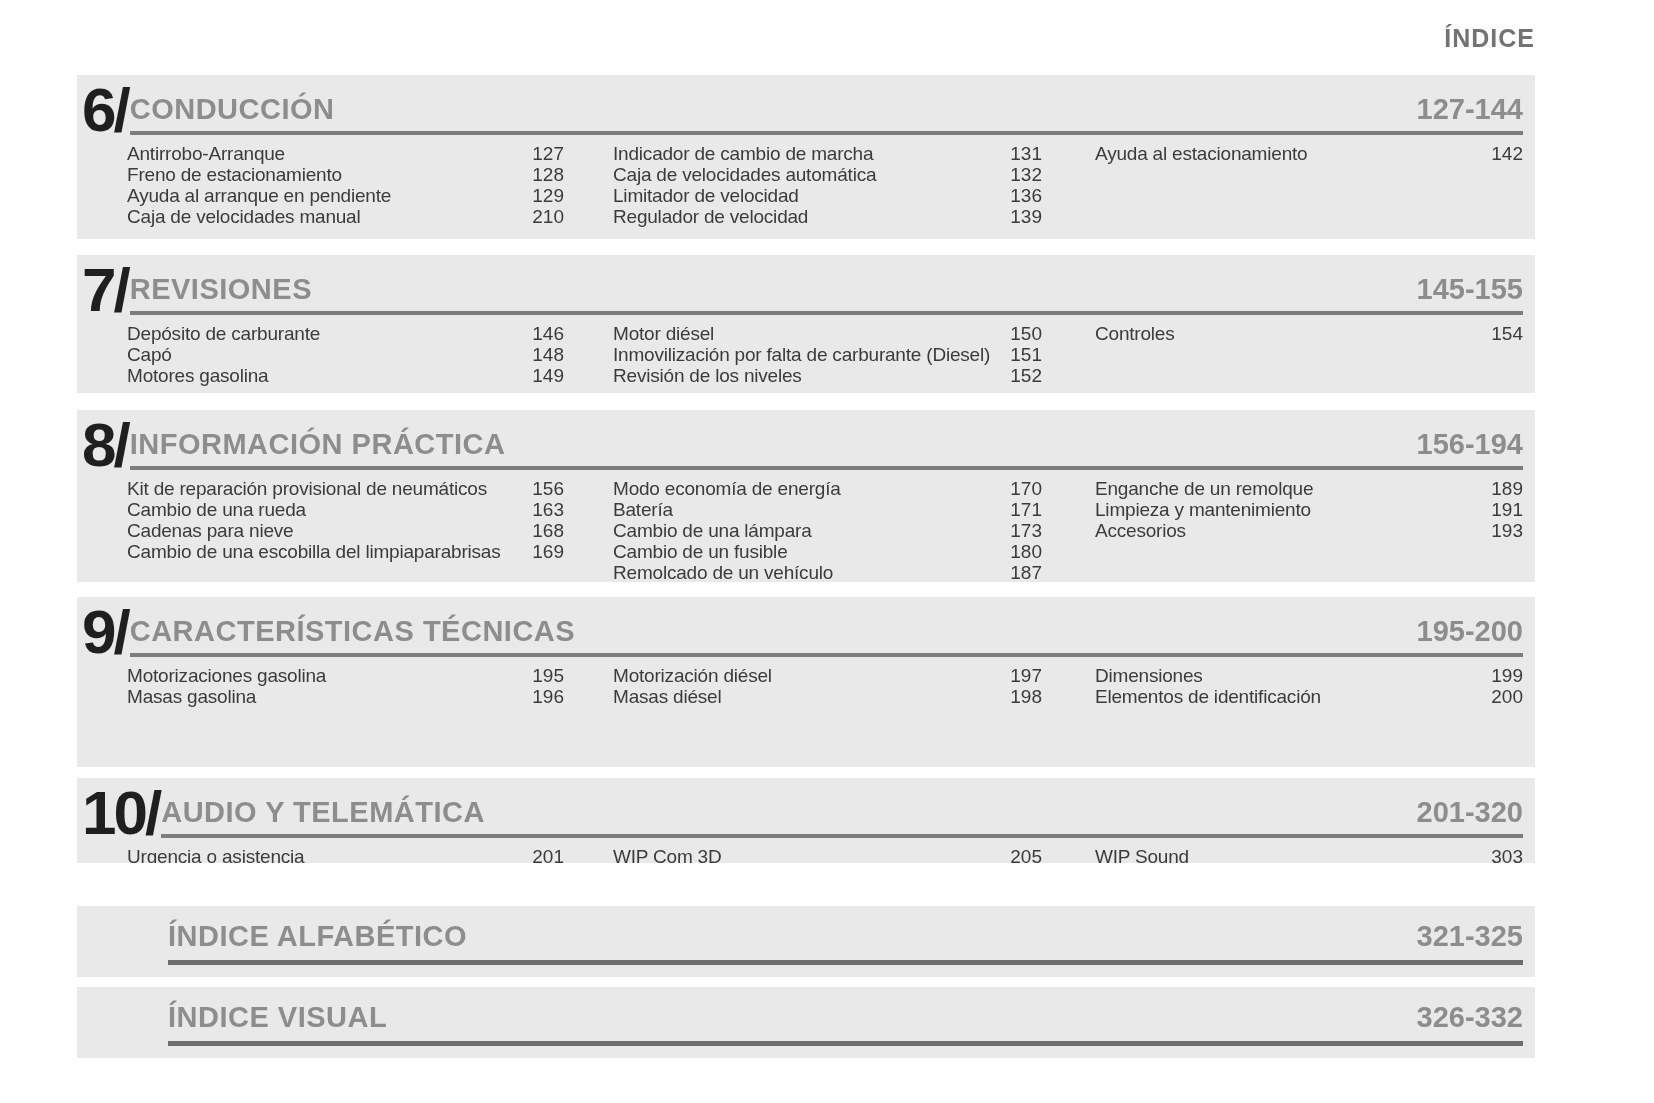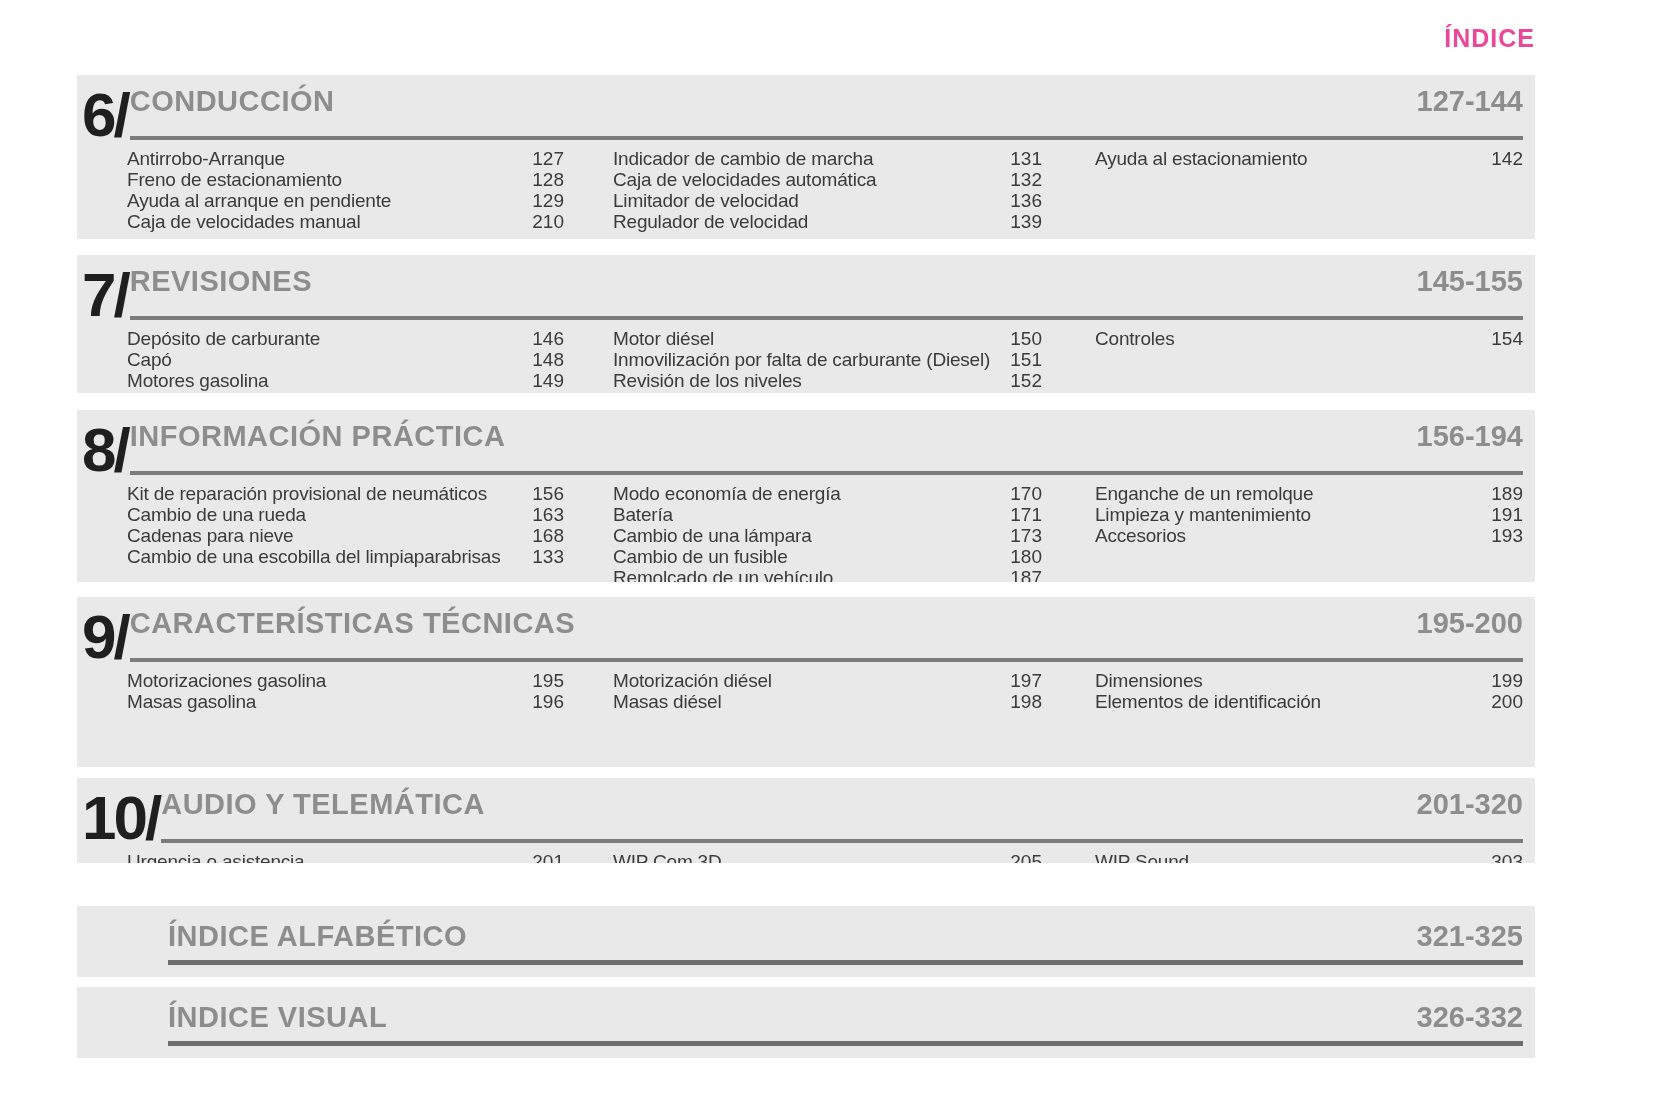--- a/index.html
+++ b/index.html
@@ -9,21 +9,21 @@
     font-family:"Liberation Sans", sans-serif;
     position:relative;
     overflow:hidden;
   }
   .page-header{
     position:absolute;
     top:24px;
     right:119px;
     font-size:25px;
     font-weight:bold;
-    color:#ec4899;
+    color:#737373;
     letter-spacing:1px;
   }
   #sections{position:absolute;left:0;top:0;width:100%;height:100%;}
   .card{
     position:absolute;
     left:77px;
     width:1458px;
     background:#e9e9e9;
     box-sizing:border-box;
     overflow:hidden;
@@ -48,21 +48,21 @@
     line-height:0.80;
     letter-spacing:-3px;
     padding-right:2px;
   }
   .titlebar{
     flex:1;
     display:flex;
     justify-content:space-between;
     align-items:flex-start;
     border-bottom:4px solid #7c7c7c;
-    padding-bottom:18px;
+    padding-bottom:5px;
   }
   .title{
     font-size:29px;
     font-weight:bold;
     color:#8d8d8d;
     letter-spacing:0.5px;
     white-space:nowrap;
   }
   .range{
     font-size:29px;
@@ -228,21 +228,21 @@
           <div class="row">
             <span class="lbl">Cambio de una rueda</span>
             <span class="pg">163</span>
           </div>
           <div class="row">
             <span class="lbl">Cadenas para nieve</span>
             <span class="pg">168</span>
           </div>
           <div class="row">
             <span class="lbl">Cambio de una escobilla del limpiaparabrisas</span>
-            <span class="pg">133</span>
+            <span class="pg">169</span>
           </div>
         </div>
         <div class="col col2">
           <div class="row">
             <span class="lbl">Modo economía de energía</span>
             <span class="pg">170</span>
           </div>
           <div class="row">
             <span class="lbl">Batería</span>
             <span class="pg">171</span>

